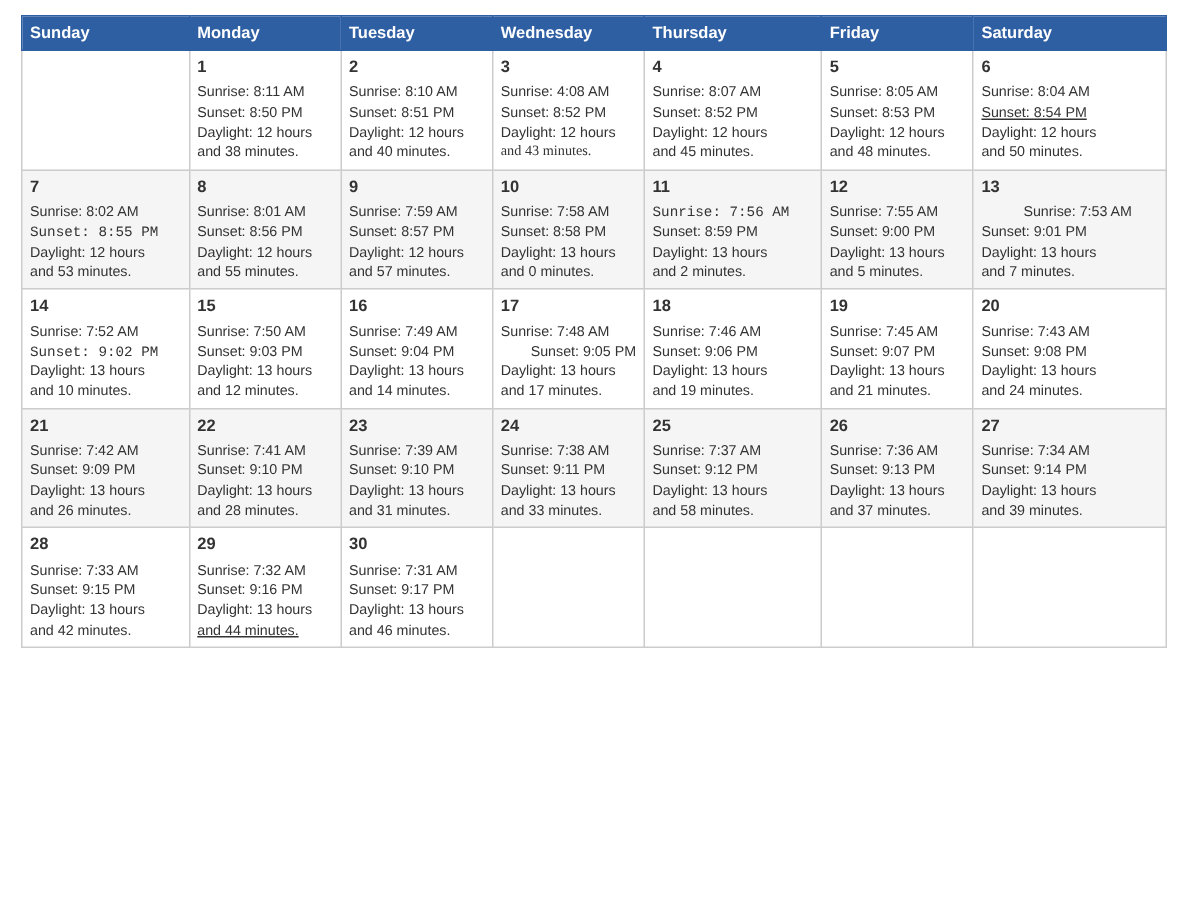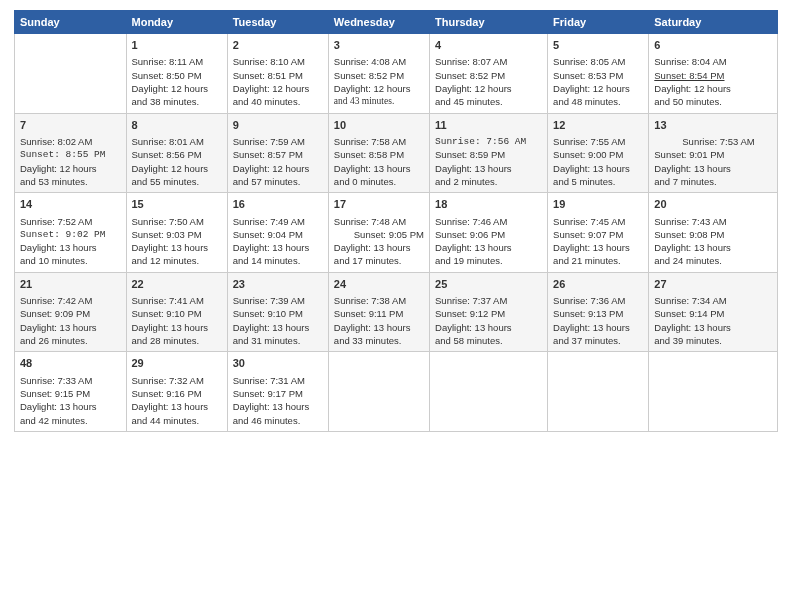--- a/index.html
+++ b/index.html
@@ -295,32 +295,32 @@
           <td>
             <span class="day-num">27</span>
             <span style="display: block;">Sunrise: 7:34 AM</span>
             <span style="display: block;">Sunset: 9:14 PM</span>
             <span style="display: block;">Daylight: 13 hours</span>
             <span style="display: block;">and 39 minutes.</span>
           </td>
         </tr>
         <tr>
           <td>
-            <span class="day-num">48</span>
+            <span class="day-num">28</span>
             <span style="display: block;">Sunrise: 7:33 AM</span>
             <span style="display: block;">Sunset: 9:15 PM</span>
             <span style="display: block;">Daylight: 13 hours</span>
             <span style="display: block;">and 42 minutes.</span>
           </td>
           <td>
             <span class="day-num">29</span>
             <span style="display: block;">Sunrise: 7:32 AM</span>
             <span style="display: block;">Sunset: 9:16 PM</span>
             <span style="display: block;">Daylight: 13 hours</span>
-            <span style="display: block;">and 44 minutes.</span>
+            <span style="display: block; text-decoration: underline;">and 44 minutes.</span>
           </td>
           <td>
             <span class="day-num">30</span>
             <span style="display: block;">Sunrise: 7:31 AM</span>
             <span style="display: block;">Sunset: 9:17 PM</span>
             <span style="display: block;">Daylight: 13 hours</span>
             <span style="display: block;">and 46 minutes.</span>
           </td>
           <td class="empty-cell"></td>
           <td class="empty-cell"></td>

